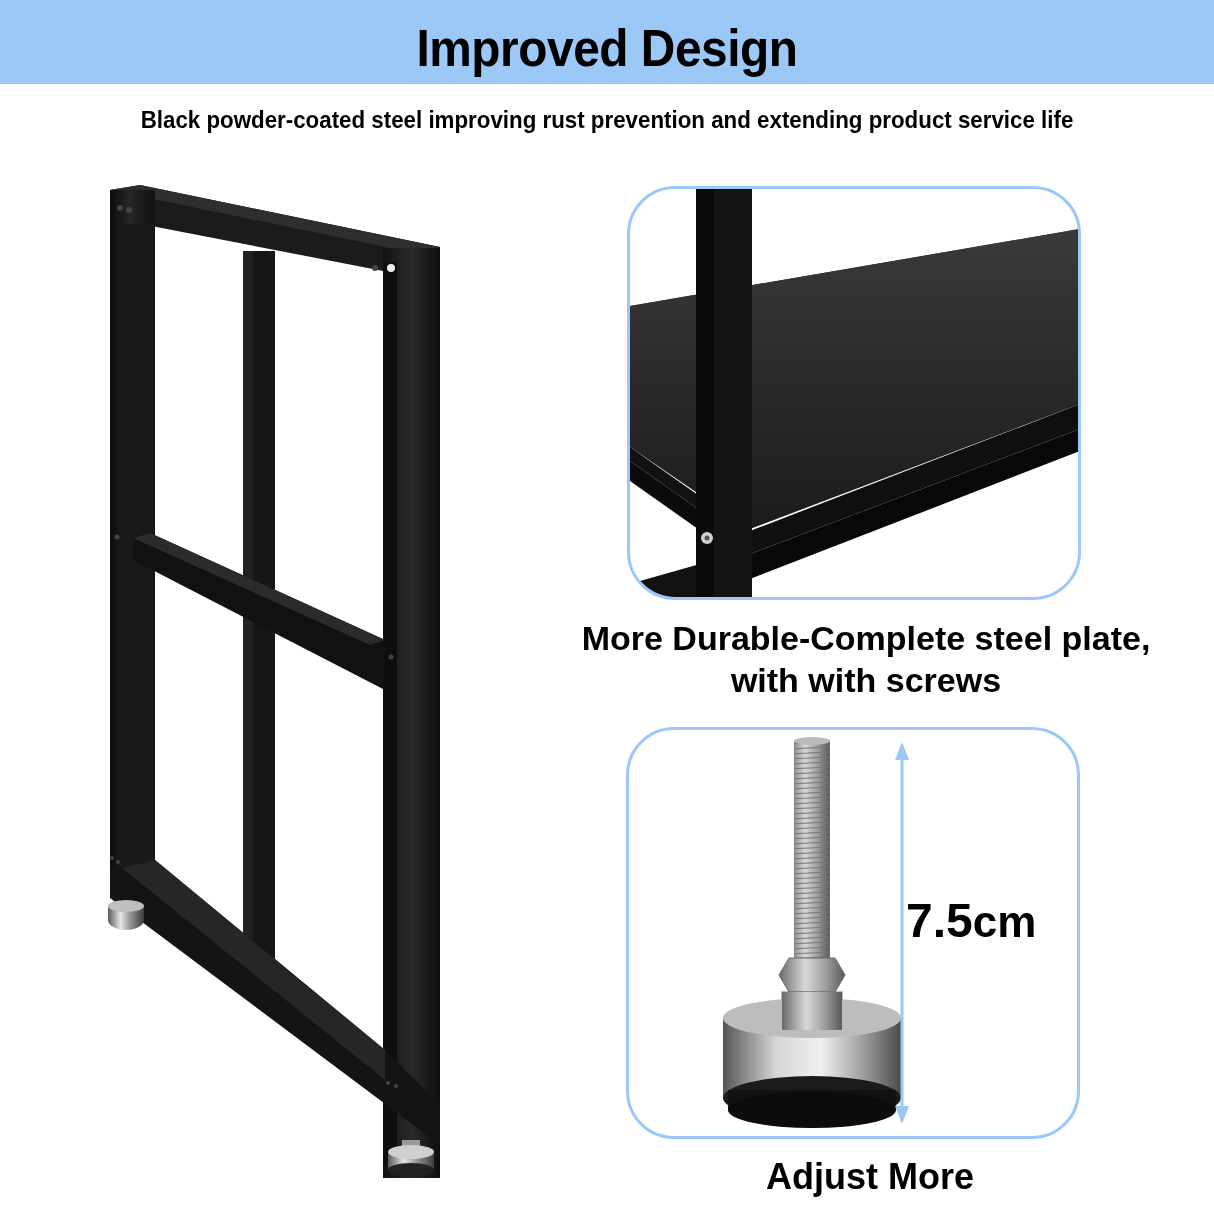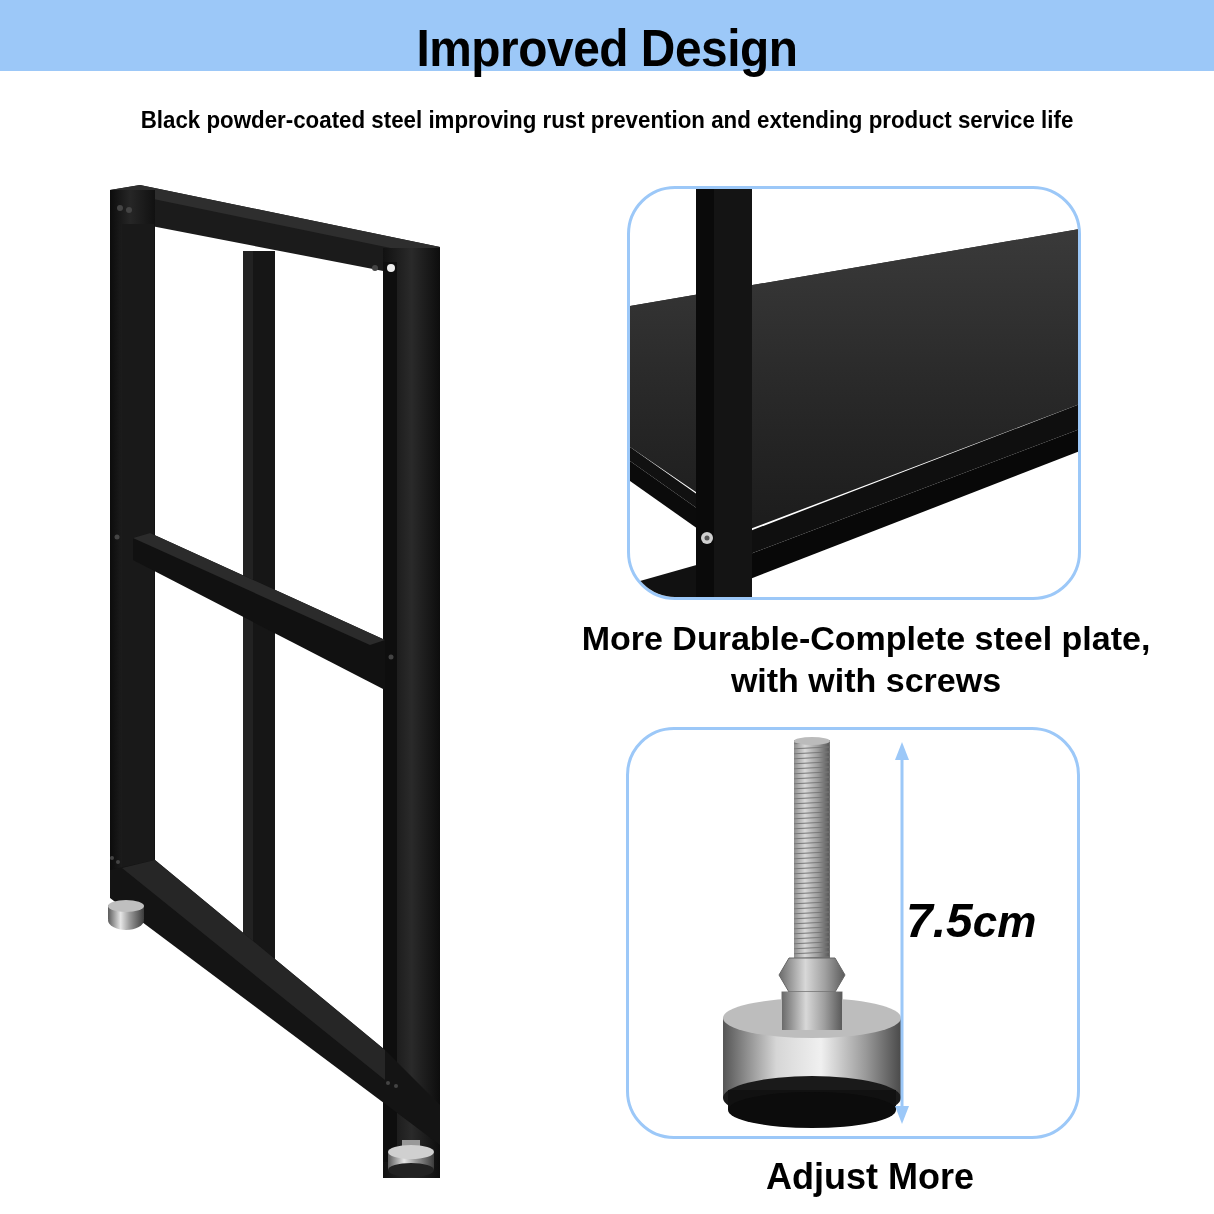--- a/index.html
+++ b/index.html
@@ -1,27 +1,27 @@
 <!DOCTYPE html>
 <html><head>
 <meta charset="utf-8">
 <style>
   html,body{margin:0;padding:0;}
   body{width:1214px;height:1214px;background:#ffffff;position:relative;overflow:hidden;font-family:"Liberation Sans","DejaVu Sans",sans-serif;color:#000;}
-  .banner{position:absolute;left:0;top:0;width:1214px;height:71px;background:#9cc8f8;}
+  .banner{position:absolute;left:0;top:0;width:1214px;height:84px;background:#9cc8f8;}
   .banner-title{position:absolute;left:0;top:0;width:1214px;height:93px;line-height:96px;text-align:center;font-weight:bold;font-size:52px;letter-spacing:-0.5px;transform:scaleX(0.92);}
   .subtitle{position:absolute;left:0;top:106px;width:1214px;text-align:center;font-weight:bold;font-size:24px;letter-spacing:0;transform:scaleX(0.93);}
   .frame-wrap{position:absolute;left:0;top:150px;width:560px;height:1064px;}
   .panel{position:absolute;border:3px solid #9cc8f8;border-radius:48px;background:#fff;overflow:hidden;box-sizing:border-box;}
   .panel-shelf{left:627px;top:186px;width:454px;height:414px;}
   .panel-feet{left:626px;top:727px;width:454px;height:412px;}
   .caption{position:absolute;text-align:center;font-weight:bold;}
   .caption-shelf{left:516px;top:617px;width:700px;font-size:34px;line-height:42px;}
   .caption-feet{left:700px;top:1155px;width:340px;font-size:36px;line-height:44px;}
-  .measure{position:absolute;left:906px;top:893px;font-weight:bold;font-size:48px;line-height:56px;font-style:italic;}
+  .measure{position:absolute;left:906px;top:893px;font-weight:bold;font-size:48px;line-height:56px;}
   .measure .unit{font-size:44px;}
   svg{display:block;}
 </style>
 </head>
 <body>
 
 <div class="banner">
   <div class="banner-title">Improved Design</div>
 </div>
 <div class="subtitle">Black powder-coated steel improving rust prevention and extending product service life</div>

